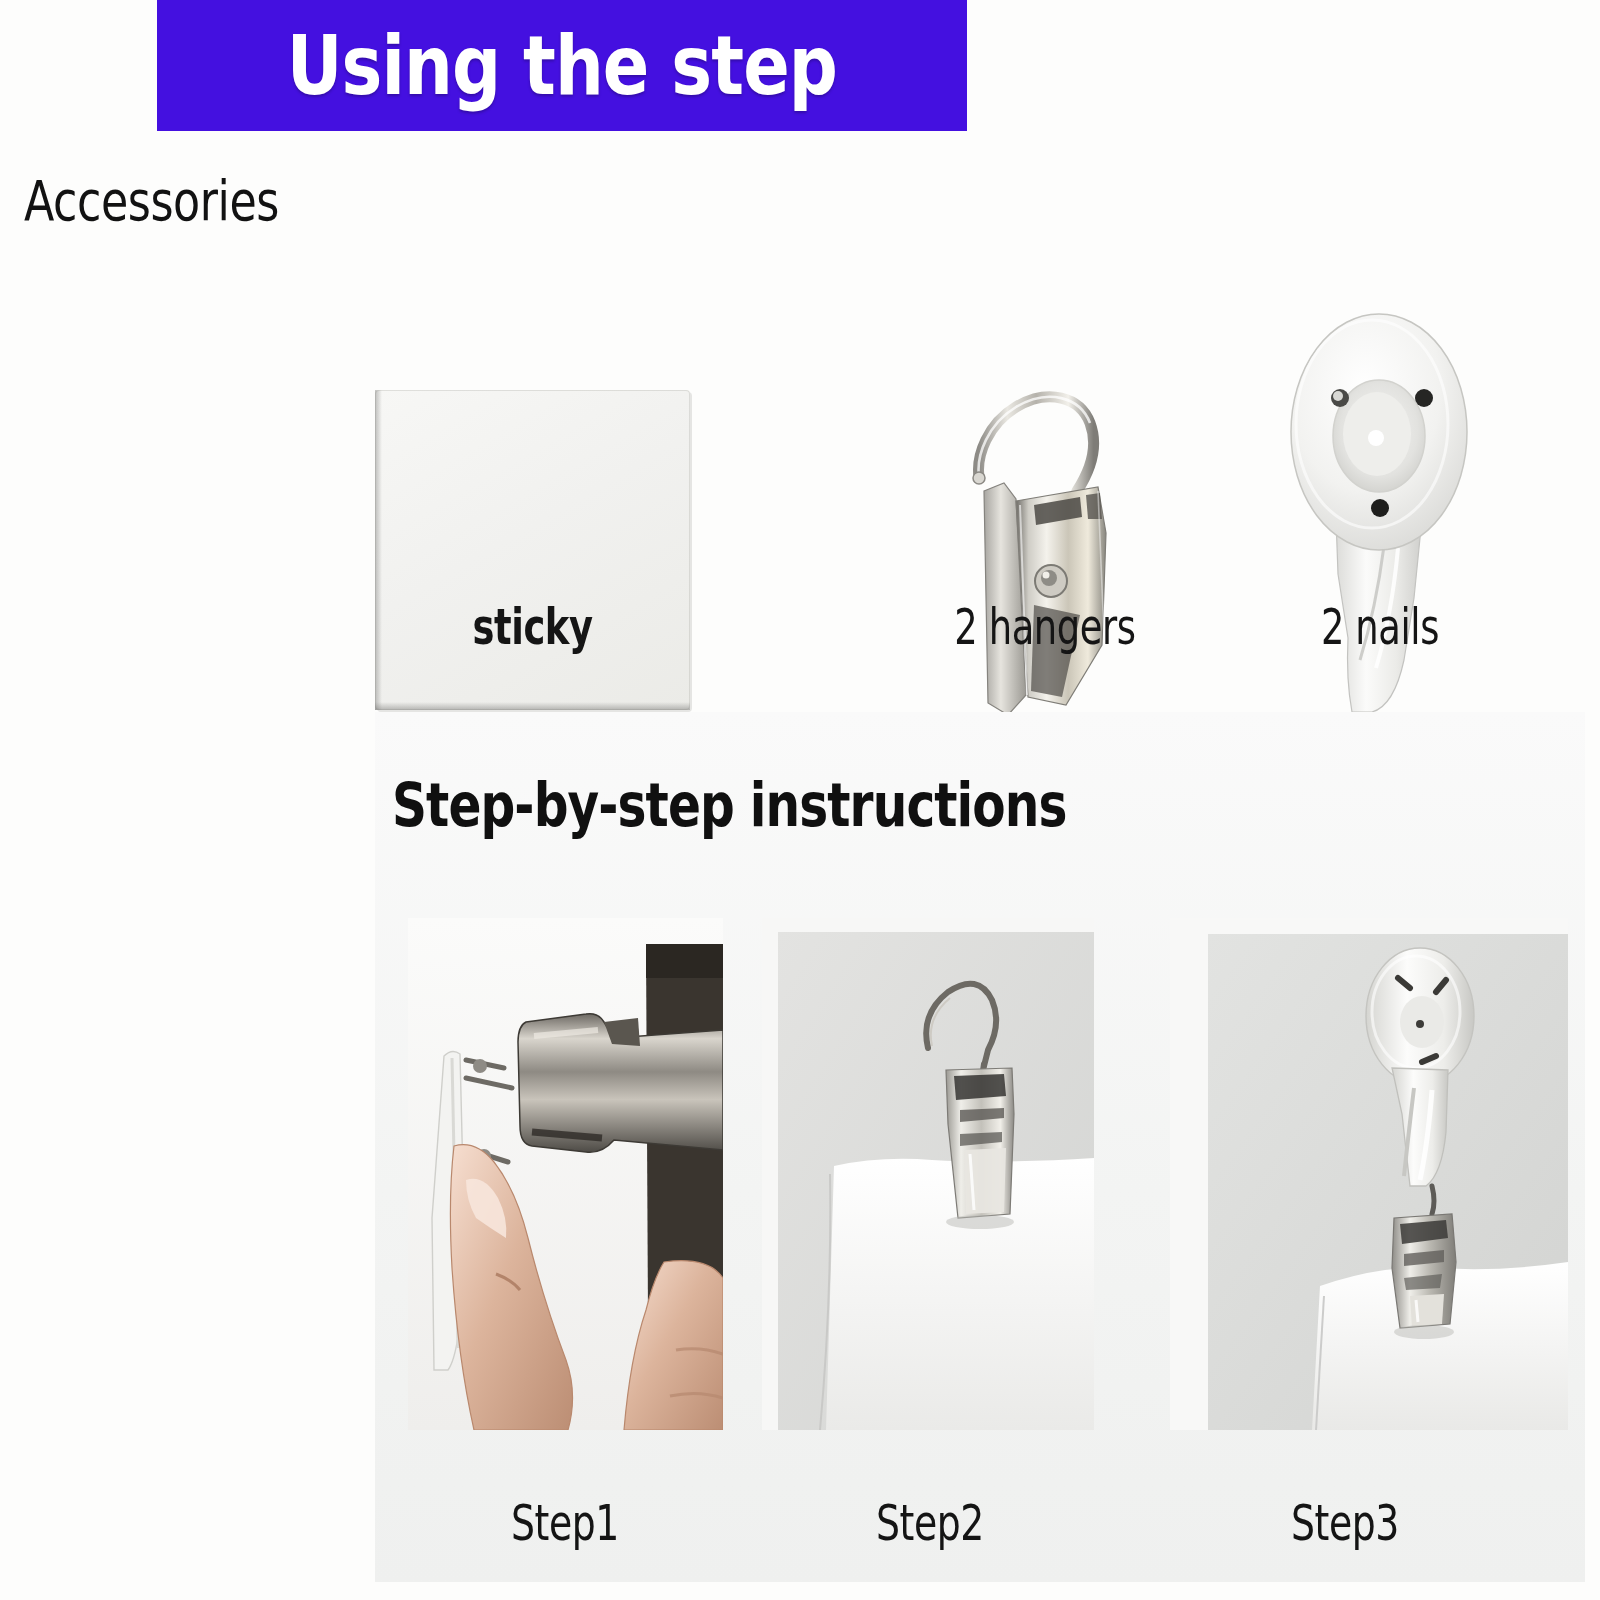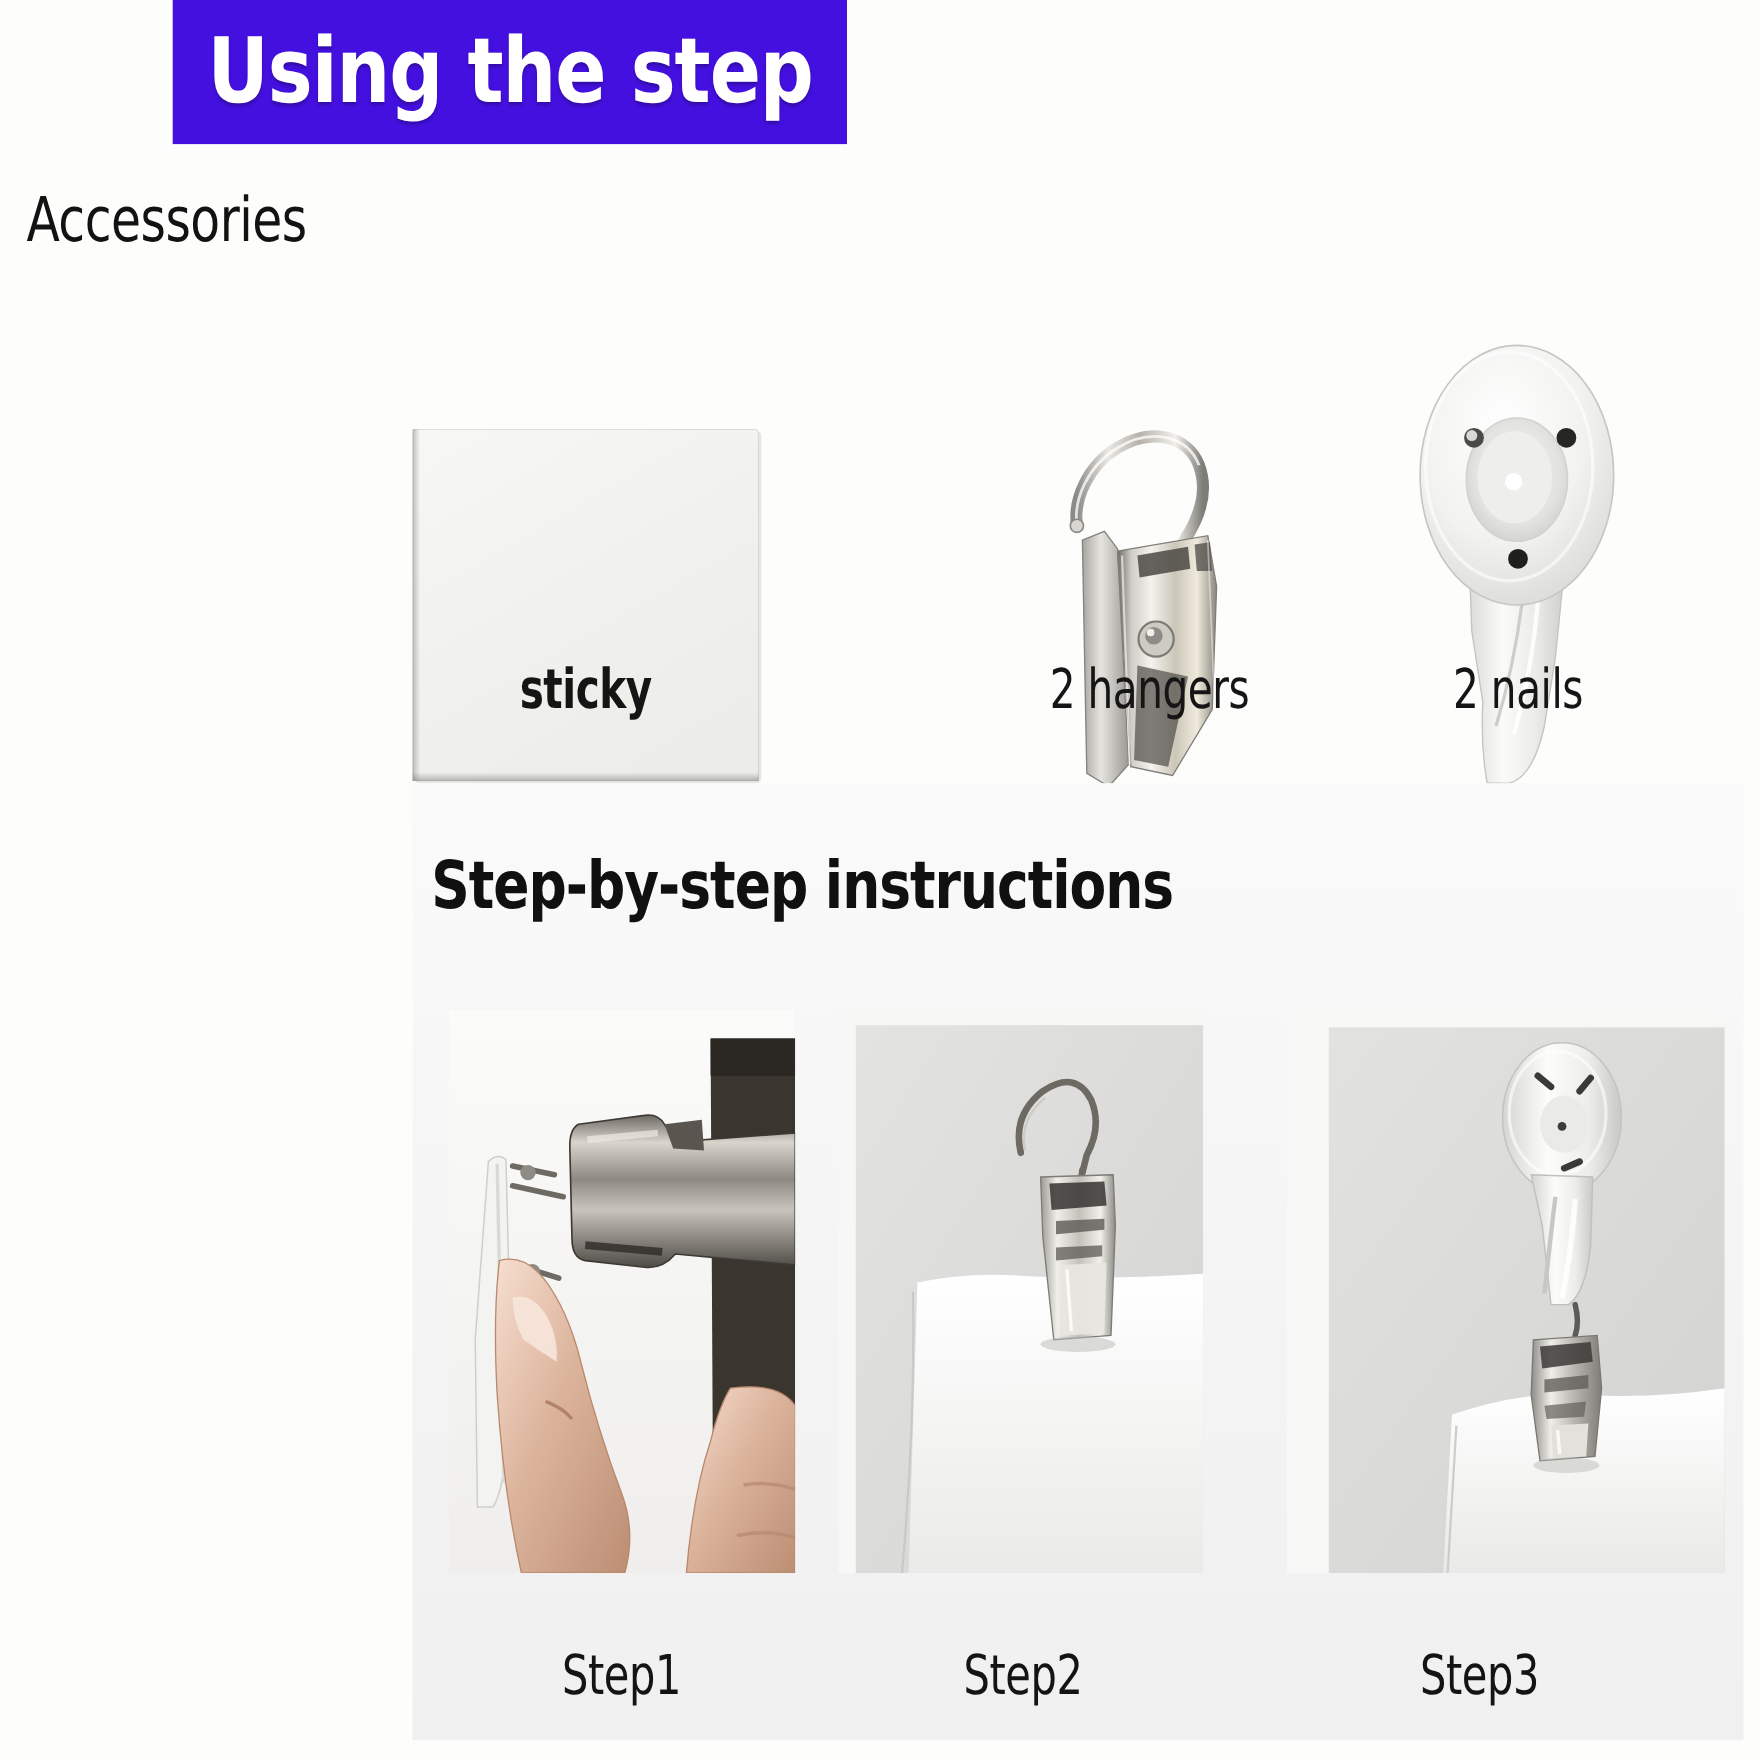--- a/index.html
+++ b/index.html
@@ -8,21 +8,21 @@
   body {
     background:#fdfdfc;
     font-family:"Liberation Sans", sans-serif;
     position:relative;
     overflow:hidden;
   }
   .page { position:relative; width:1600px; height:1600px; }
 
   
   .title-banner{
-    position:absolute; left:157px; top:0; width:613px; height:131px;
+    position:absolute; left:157px; top:0; width:810px; height:131px;
     display:flex; align-items:center; justify-content:center;
   }
   .title-text{
     color:#ffffff;
     font-size:82px;
     font-weight:bold;
     font-family:"DejaVu Sans Condensed","Liberation Sans", sans-serif;
     letter-spacing:-1px;
     transform:scaleX(0.93);
     white-space:nowrap;

